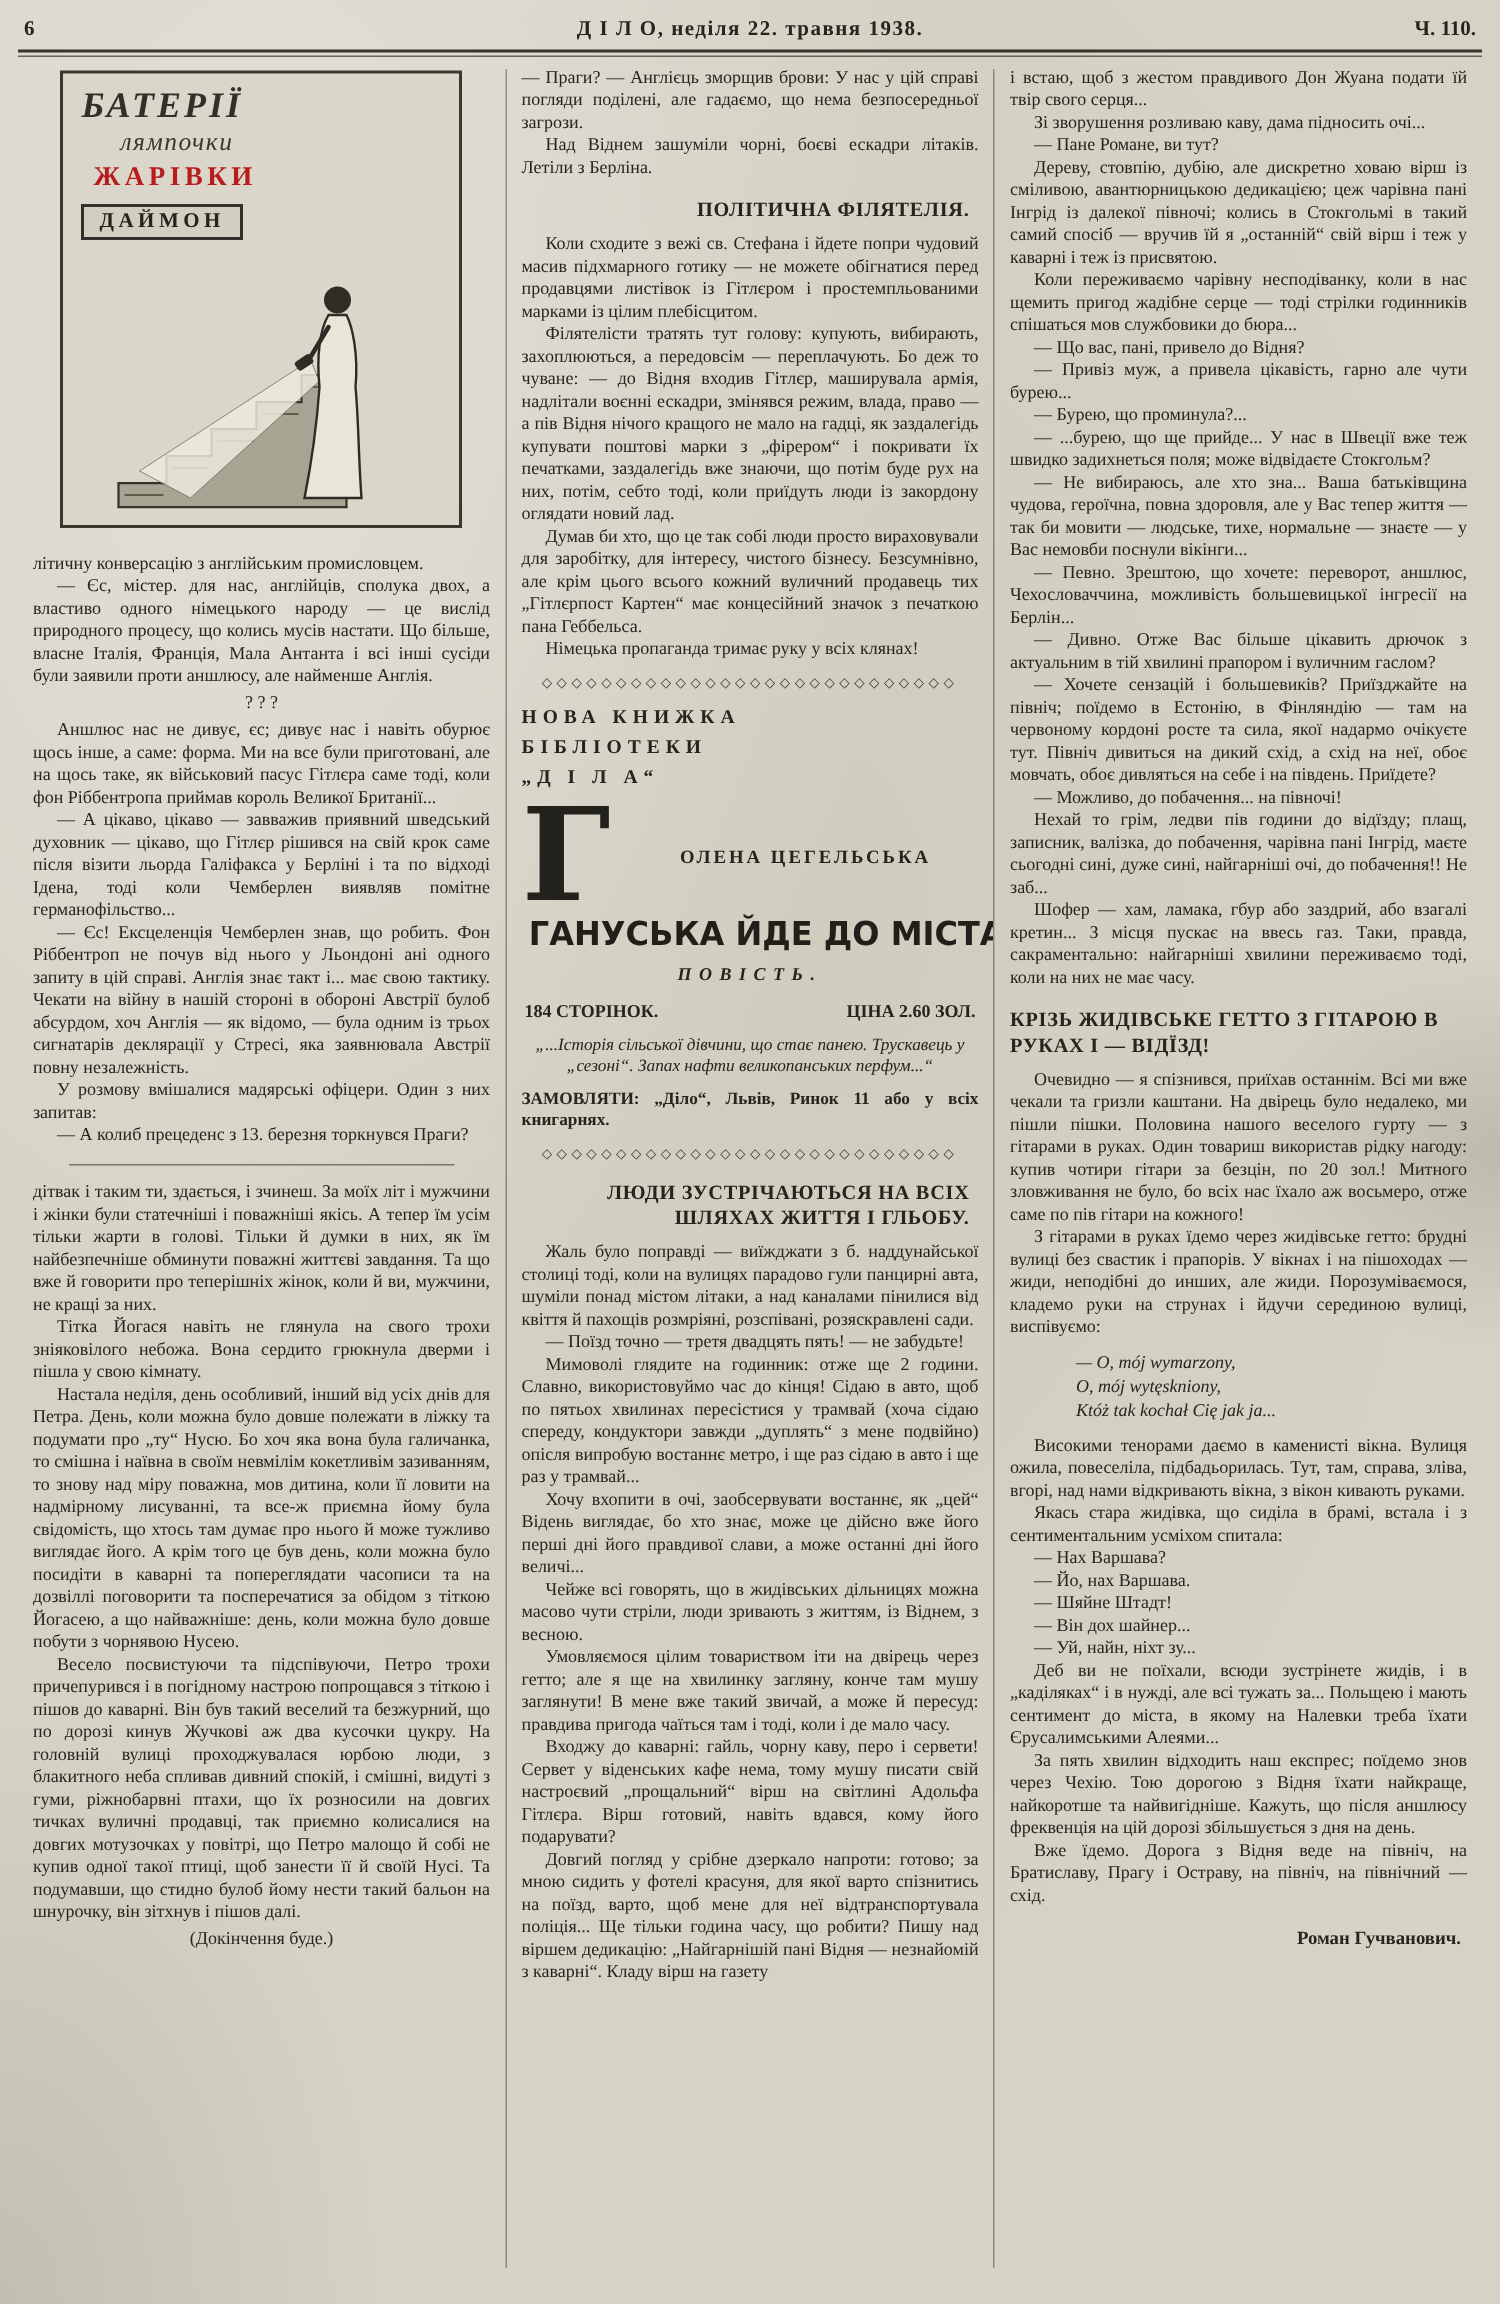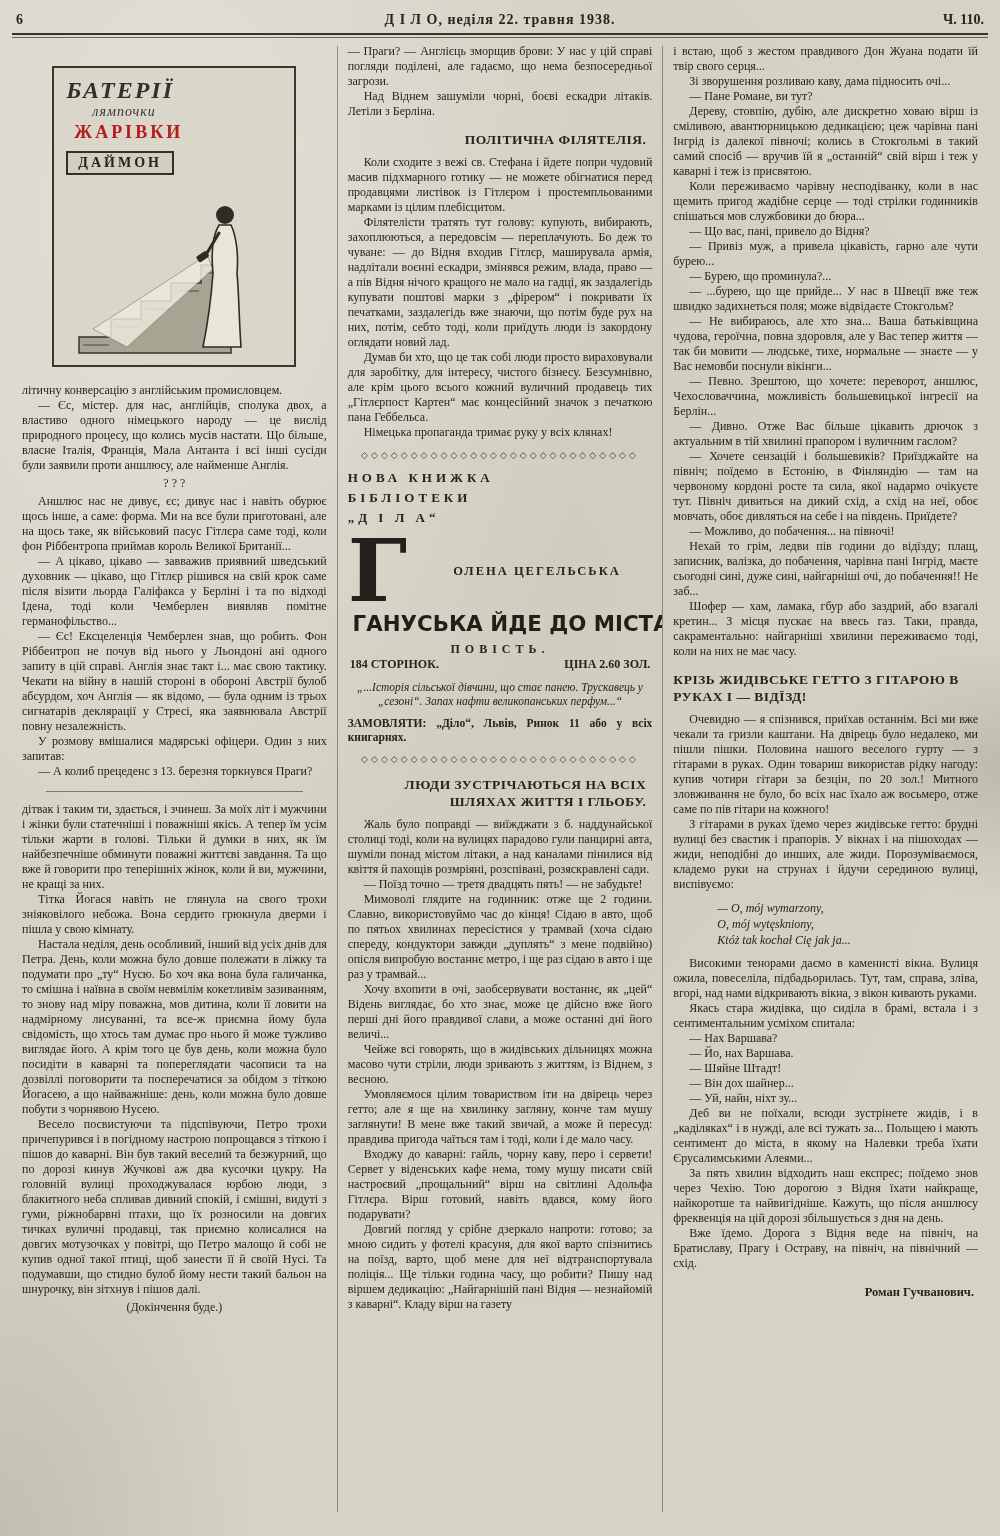--- a/index.html
+++ b/index.html
@@ -62,32 +62,32 @@
   }
   .byline { margin: 14px 4px 0 0; font-size: 12.5px; font-weight: bold; text-align: right; }
   .diamonds {
     margin: 10px 0 8px 0;
     text-align: center; font-size: 9px; letter-spacing: 3px;
     color: #3b382f; white-space: nowrap; overflow: hidden;
   }
   .feu-rule { border-top: 1px solid rgba(45,43,34,.55); margin: 12px 24px 10px 24px; }
   
   .advert {
-    width: 244px; margin: 22px auto 16px auto;
+    width: 268px; margin: 3px auto 16px auto;
     border: 2px solid #3a382e;
     box-shadow: inset 0 0 0 1px rgba(58,56,46,.0);
     background: #dad7ca;
     padding: 10px 3px 6px 12px;
   }
   .ad-line1 {
     font-size: 24px; font-weight: bold; font-style: italic;
     letter-spacing: 2px; color: #32302a; line-height: 1;
   }
   .ad-line2 {
-    font-size: 14px; font-style: italic; letter-spacing: 1px;
+    font-size: 17px; font-style: italic; letter-spacing: 1px;
     color: #3a382e; margin: 2px 0 0 26px;
   }
   .ad-line3 {
     font-size: 18px; font-weight: bold; letter-spacing: 3px;
     color: #b91c1c; margin: 2px 0 0 8px;
   }
   .ad-brandbox {
     display: inline-block; margin: 8px 0 2px 0;
     border: 2px solid #32302a; padding: 2px 10px;
     font-size: 14px; font-weight: bold; letter-spacing: 3px;
@@ -102,21 +102,21 @@
     width: 74px; font-family: "DejaVu Serif", serif;
     font-size: 86px; font-weight: bold; line-height: .82; color: #23211b;
   }
   .author { flex: 1; text-align: center; font-weight: bold; letter-spacing: 2px; font-size: 12.5px; }
   .book-title {
     font-family: "DejaVu Sans", sans-serif;
     font-size: 22px; font-weight: 800; letter-spacing: 0px;
     text-align: center; white-space: nowrap; color: #211f19;
     margin: 4px 0 6px 0; transform: scaleX(.97);
   }
-  .book-sub { text-align: center; font-weight: bold; letter-spacing: 5px; font-size: 12px; margin-bottom: 0; }
+  .book-sub { text-align: center; font-weight: bold; letter-spacing: 5px; font-size: 12px; margin-bottom: 10px; font-style: italic; }
   .book-meta { display: flex; justify-content: space-between; font-weight: bold; font-size: 12px; padding: 0 2px; margin-bottom: 8px; }
   .book-blurb { font-style: italic; font-size: 11.5px; line-height: 14px; text-align: center; margin: 0 6px 8px 6px; }
   .book-order { font-size: 11.5px; line-height: 14px; text-align: justify; font-weight: bold; }
 </style>
 </head>
 <body>
 
 <div class="page">
 
   <header class="masthead">

